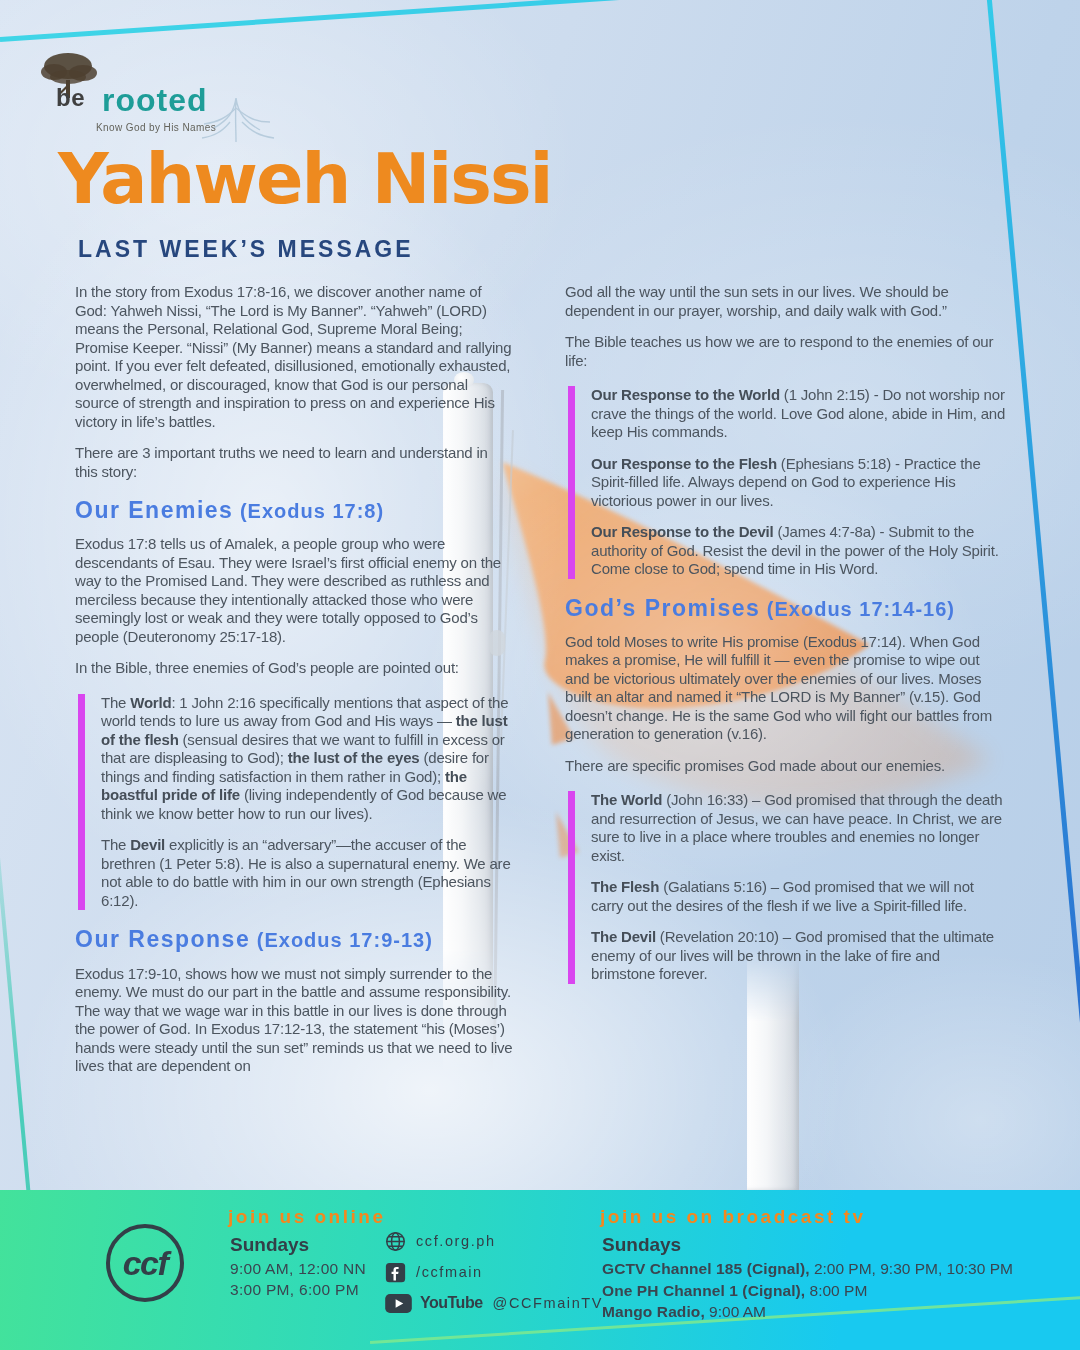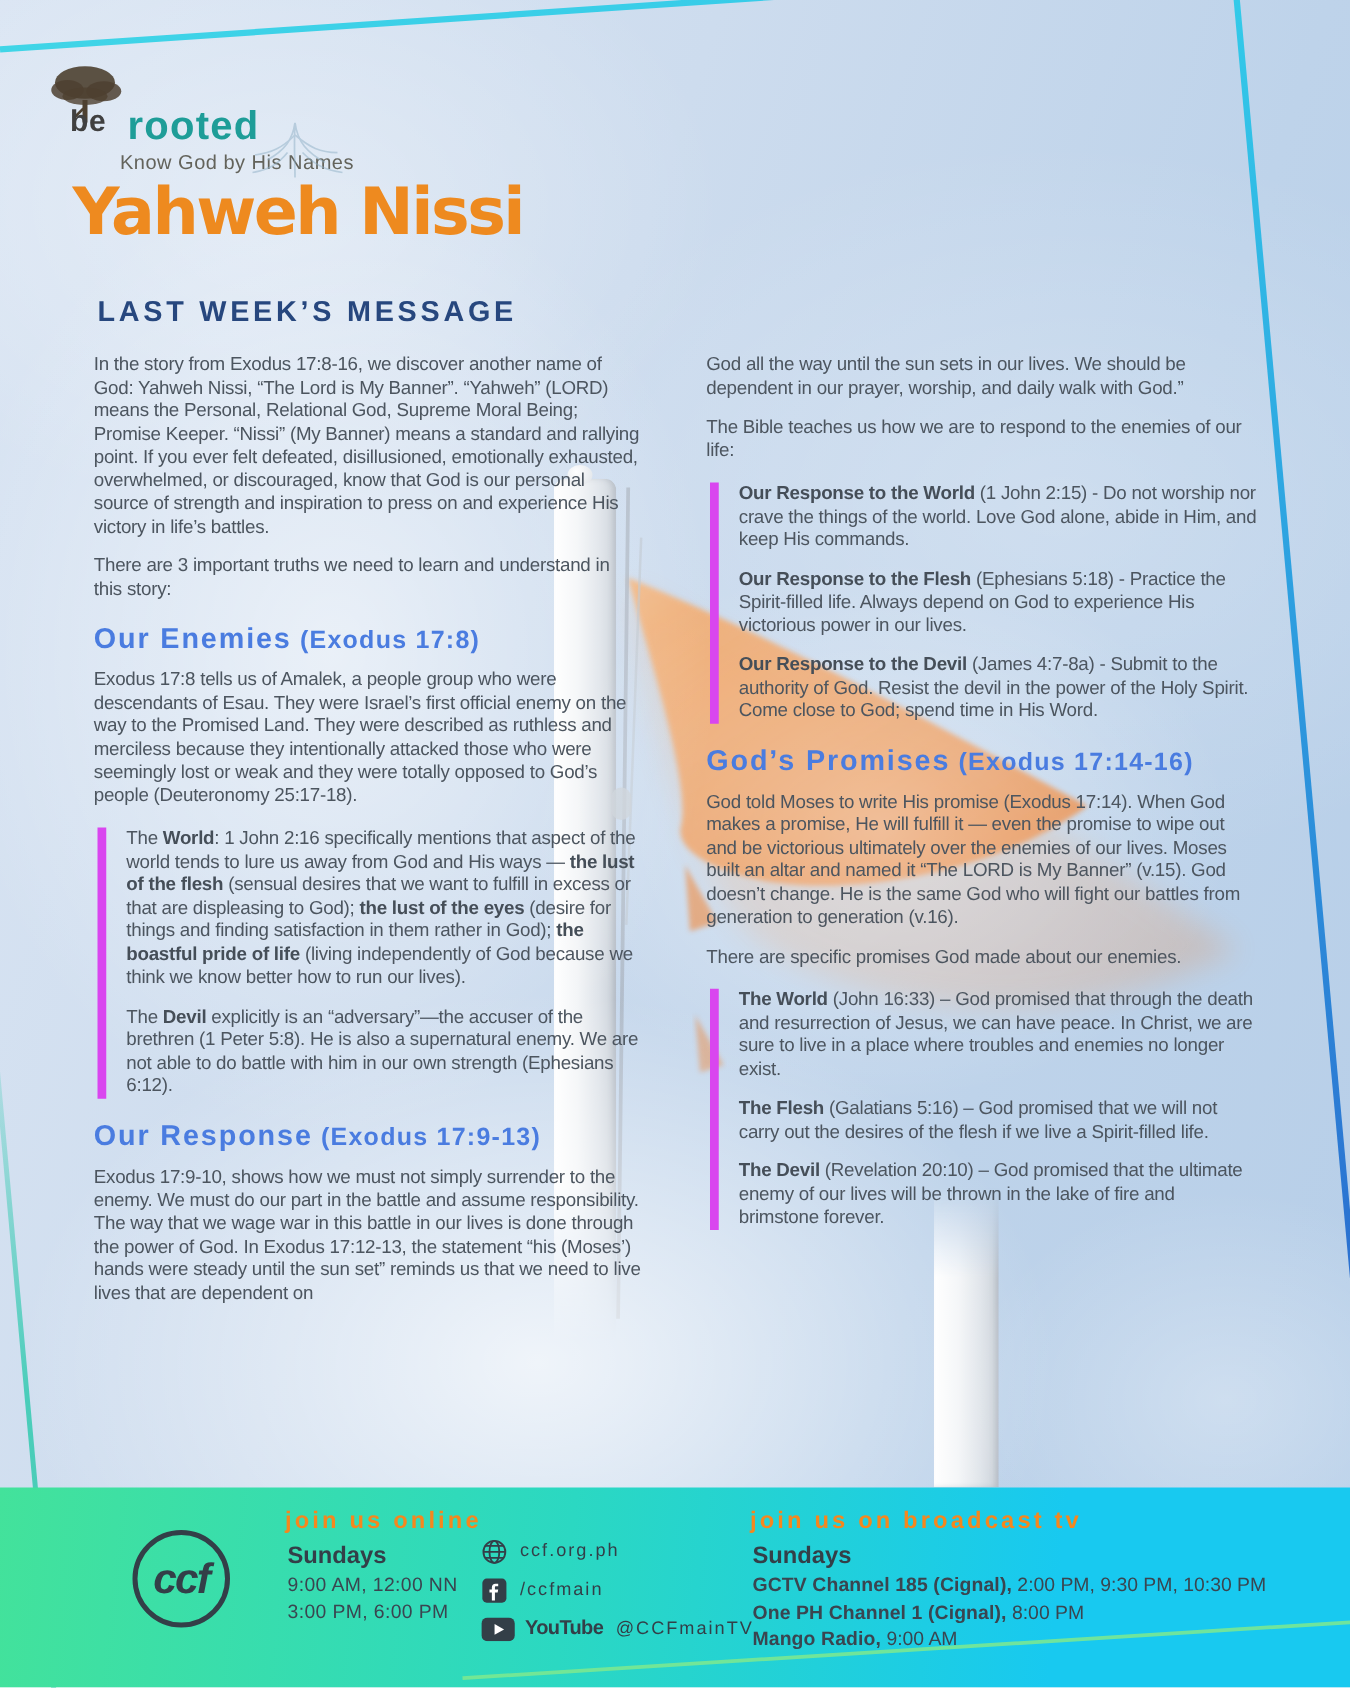--- a/index.html
+++ b/index.html
@@ -46,24 +46,24 @@
   .frame-left{position:absolute;left:-82px;top:0;width:4px;height:1400px;z-index:6;
     transform-origin:top center;transform:rotate(-5.2deg);
     background:linear-gradient(to bottom,rgba(75,205,190,0) 55%,#4bcdba 80%,#49ccb4 100%);}
   
   .content{z-index:10;}
   .logo{position:absolute;left:38px;top:50px;width:300px;height:95px;}
   .logo .tree{position:absolute;left:0;top:0;}
   .logo .be{position:absolute;left:18px;top:34px;font-size:24px;color:#404040;letter-spacing:.5px;font-weight:bold;}
   .logo .rooted{position:absolute;left:64px;top:32px;font-size:32px;font-weight:bold;
     color:#1e9d98;letter-spacing:1px;}
-  .logo .tagline{position:absolute;left:58px;top:72px;font-size:16px;color:#63635b;letter-spacing:.4px;}
+  .logo .tagline{position:absolute;left:58px;top:72px;font-size:10px;color:#63635b;letter-spacing:.4px;}
   .logo .roots{position:absolute;left:152px;top:48px;opacity:.55;}
   .page-title{position:absolute;left:58px;top:144px;font-family:"DejaVu Sans",sans-serif;
-    font-weight:bold;font-size:52px;letter-spacing:-2px;color:#ee8a1f;line-height:1;}
+    font-weight:bold;font-size:70px;letter-spacing:-2px;color:#ee8a1f;line-height:1;}
   .page-subtitle{position:absolute;left:78px;top:236px;font-weight:bold;font-size:23px;
     letter-spacing:3px;color:#27477e;}
   
   .col{position:absolute;top:283px;font-size:15px;line-height:18.5px;letter-spacing:-.2px;
     color:#4c555f;}
   .col-left{left:75px;width:438px;}
   .col-right{left:565px;width:442px;}
   .col p{margin:0 0 13px 0;}
   .col strong{color:#454e58;}
   .col h2{margin:17px 0 12px 0;font-size:23px;font-weight:bold;color:#4a7ce0;
@@ -160,20 +160,21 @@
   </div>
 
   <div class="page-title">Yahweh Nissi</div>
   <div class="page-subtitle">LAST WEEK’S MESSAGE</div>
 
   <div class="col col-left">
       <p><span>In the story from Exodus 17:8-16, we discover another name of God: Yahweh Nissi, “The Lord is My Banner”. “Yahweh” (LORD) means the Personal, Relational God, Supreme Moral Being; Promise Keeper. “Nissi” (My Banner) means a standard and rallying point. If you ever felt defeated, disillusioned, emotionally exhausted, overwhelmed, or discouraged, know that God is our personal source of strength and inspiration to press on and experience His victory in life’s battles.</span></p>
       <p><span>There are 3 important truths we need to learn and understand in this story:</span></p>
       <h2><span class="h-main">Our Enemies</span><span class="h-ref"> (Exodus 17:8)</span></h2>
       <p><span>Exodus 17:8 tells us of Amalek, a people group who were descendants of Esau. They were Israel’s first official enemy on the way to the Promised Land. They were described as ruthless and merciless because they intentionally attacked those who were seemingly lost or weak and they were totally opposed to God’s people (Deuteronomy 25:17-18).</span></p>
+      <p><span>In the Bible, three enemies of God’s people are pointed out:</span></p>
       <div class="quote">
         <p><span>The </span><strong>World</strong><span>: 1 John 2:16 specifically mentions that aspect of the world tends to lure us away from God and His ways — </span><strong>the lust of the flesh</strong><span> (sensual desires that we want to fulfill in excess or that are displeasing to God); </span><strong>the lust of the eyes</strong><span> (desire for things and finding satisfaction in them rather in God); </span><strong>the boastful pride of life</strong><span> (living independently of God because we think we know better how to run our lives).</span></p>
         <p><span>The </span><strong>Devil</strong><span> explicitly is an “adversary”—the accuser of the brethren (1 Peter 5:8). He is also a supernatural enemy. We are not able to do battle with him in our own strength (Ephesians 6:12).</span></p>
       </div>
       <h2><span class="h-main">Our Response</span><span class="h-ref"> (Exodus 17:9-13)</span></h2>
       <p><span>Exodus 17:9-10, shows how we must not simply surrender to the enemy. We must do our part in the battle and assume responsibility. The way that we wage war in this battle in our lives is done through the power of God. In Exodus 17:12-13, the statement “his (Moses’) hands were steady until the sun set” reminds us that we need to live lives that are dependent on</span></p>
     </div>
   <div class="col col-right">
       <p><span>God all the way until the sun sets in our lives. We should be dependent in our prayer, worship, and daily walk with God.”</span></p>
       <p><span>The Bible teaches us how we are to respond to the enemies of our life:</span></p>

